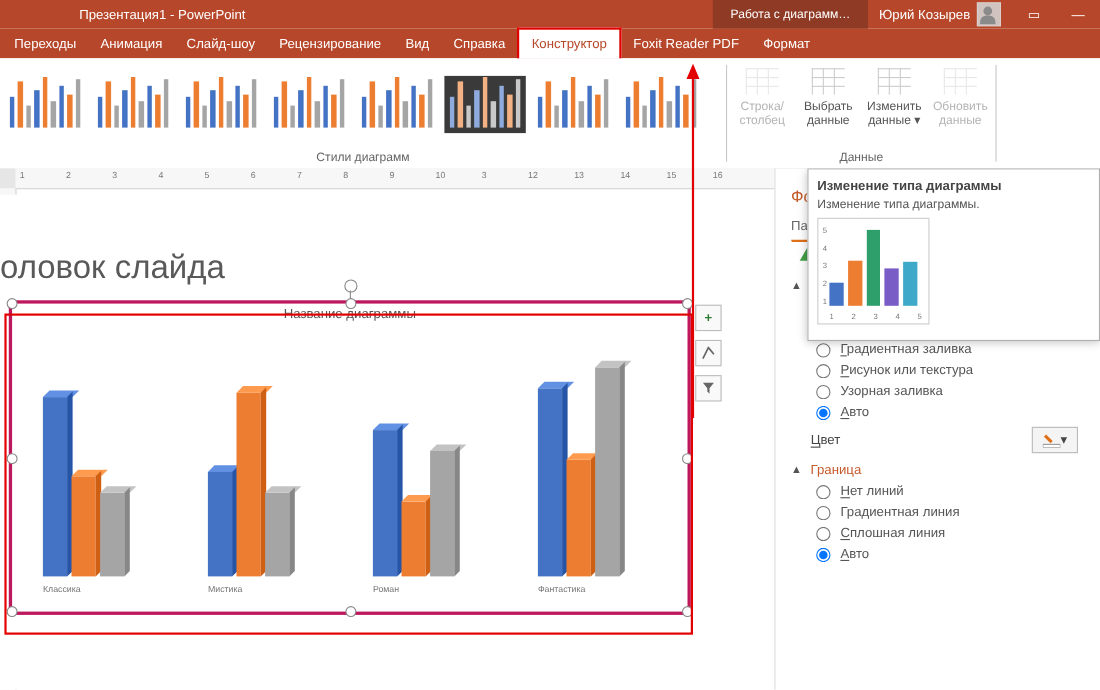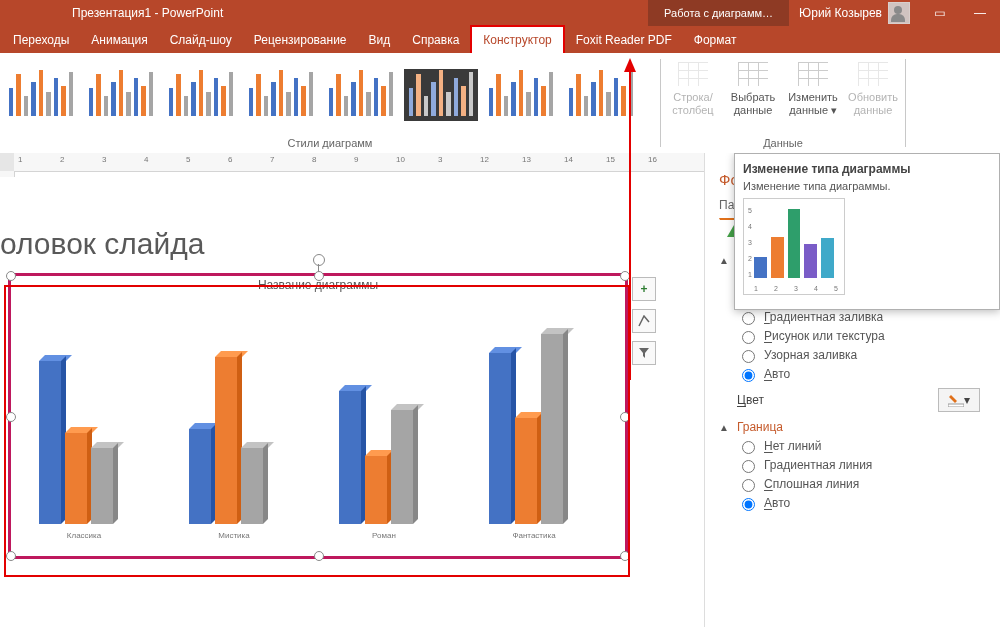--- a/index.html
+++ b/index.html
@@ -86,21 +86,21 @@
   .rot:after{content:"";position:absolute;left:4px;top:9px;width:1px;height:8px;background:#888;}
   .chart-redbox{position:absolute;left:4px;top:108px;width:622px;height:288px;border:2px solid var(--highlight-red);pointer-events:none;}
 
   .chart-title{text-align:center;font-size:12px;color:#555;padding:2px 0;}
   .chart-body{position:absolute;left:8px;right:8px;top:20px;bottom:32px;}
   .chart-body .col{position:absolute;bottom:0;display:flex;align-items:flex-end;gap:4px;}
   .bar3d{width:22px;position:relative;}
   .bar3d .front{position:absolute;left:0;right:0;bottom:0;}
   .bar3d .top{position:absolute;left:0;right:-5px;height:6px;transform:skewX(-45deg);transform-origin:bottom left;}
   .bar3d .side{position:absolute;right:-5px;width:5px;bottom:0;transform:skewY(-45deg);transform-origin:top left;}
-  .cat-label{position:absolute;bottom:-16px;width:100%;text-align:center;font-size:8px;color:#777;}
+  .cat-label{position:absolute;bottom:-16px;width:100%;text-align:left;font-size:8px;color:#777;}
   .legend{position:absolute;left:0;right:0;bottom:4px;display:flex;justify-content:center;gap:10px;font-size:8px;color:#555;}
   .legend i{display:inline-block;width:7px;height:7px;margin-right:3px;vertical-align:middle;}
 
   
   .chart-tools{position:absolute;left:632px;top:100px;display:flex;flex-direction:column;gap:8px;}
   .ct-btn{width:22px;height:22px;border:1px solid #bbb;background:#f9f9f9;display:flex;align-items:center;justify-content:center;font-size:12px;color:#666;}
 
   
   .arrow-overlay{position:absolute;pointer-events:none;z-index:50;}
 

